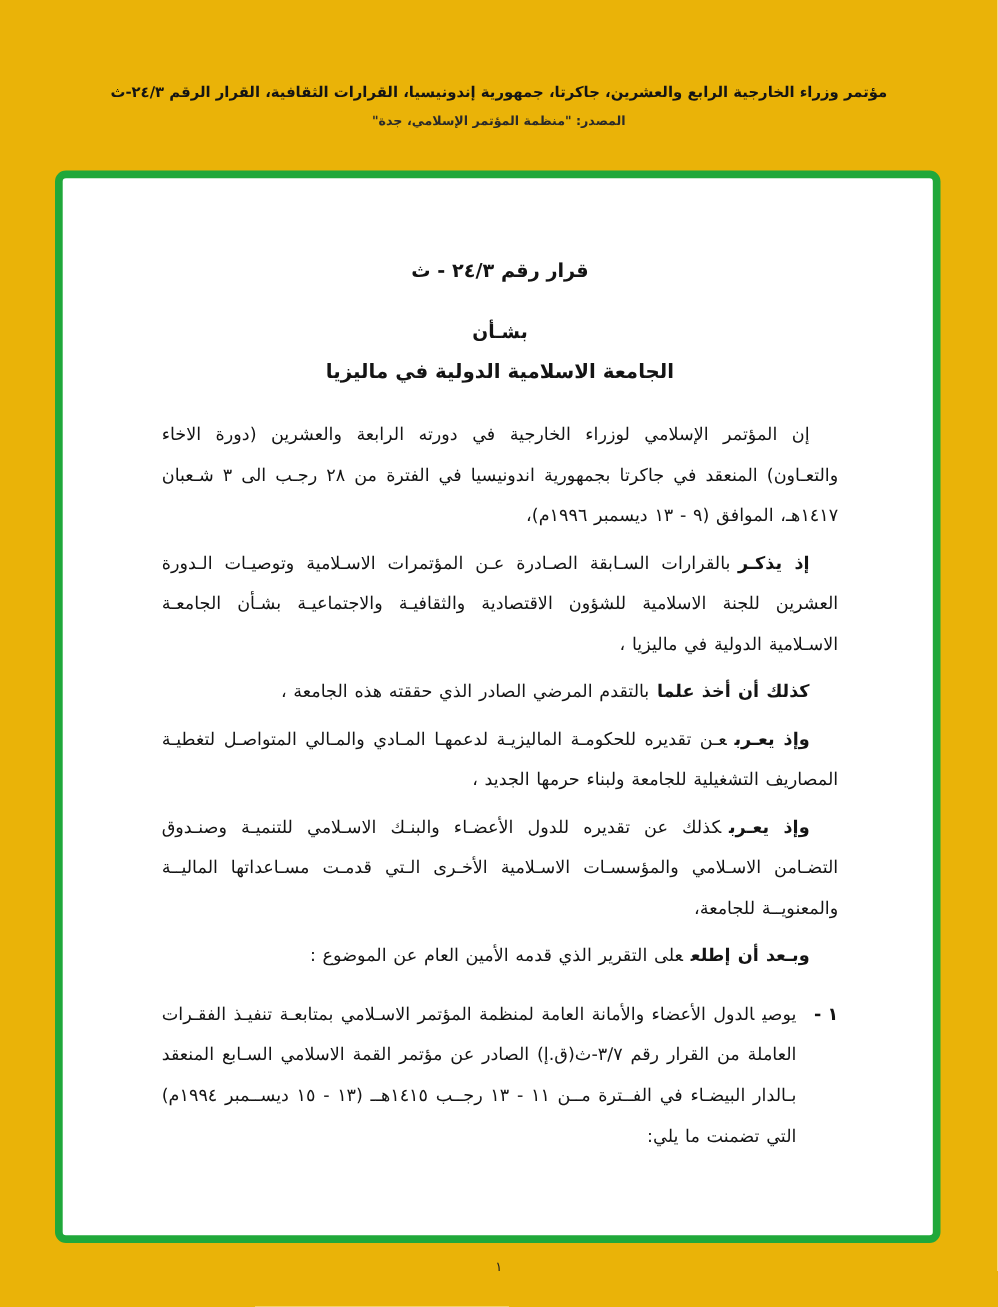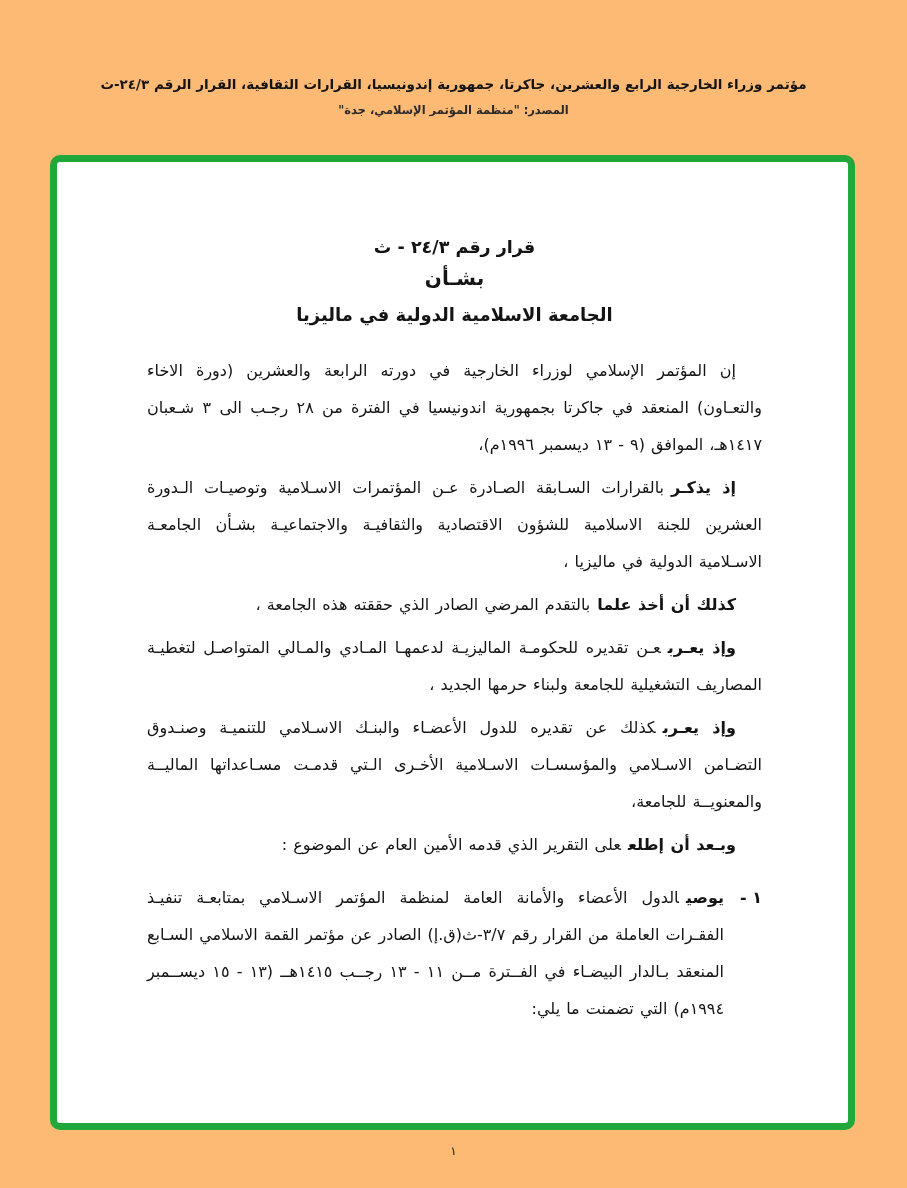--- a/index.html
+++ b/index.html
@@ -4,21 +4,21 @@
 <style>
   * { margin: 0; padding: 0; box-sizing: border-box; }
   html, body { background: #ffffff; }
   body {
     width: 907px; height: 1188px;
     position: relative;
     font-family: "DejaVu Sans", sans-serif;
     color: #141414;
     direction: rtl;
   }
-  .page { position: absolute; inset: 0; background: #fdba74; }
+  .page { position: absolute; inset: 0; background: #eab308; }
 
   
   .doc-header {
     position: absolute;
     top: 74px; left: 40px; right: 40px;
     text-align: center;
   }
   .doc-header .h1 {
     font-size: 13.5px;
     font-weight: bold;
@@ -43,22 +43,22 @@
     padding: 72px 86px 0 90px;
     overflow: hidden;
   }
 
   
   .title-block { text-align: center; }
   .title-block .t1 {
     font-size: 17.5px; font-weight: bold; line-height: 26px;
   }
   .title-block .t2 {
-    font-size: 20px; font-weight: bold; line-height: 24px;
-    margin-top: 6px; letter-spacing: 1px;
+    font-size: 17px; font-weight: bold; line-height: 24px;
+    margin-top: 30px; letter-spacing: 1px;
   }
   .title-block .t3 {
     font-size: 18px; font-weight: bold; line-height: 26px;
     margin-top: 12px;
   }
 
   
   .body-text { margin-top: 24px; }
   .body-par {
     font-size: 16px;
@@ -86,21 +86,21 @@
     white-space: nowrap;
   }
   .list-item .item-text {
     flex: 1;
     font-size: 16px;
     line-height: 37px;
     text-align: justify;
     word-spacing: 1px;
   }
   .list-item .item-text .lead {
-    font-weight: bold;
+    font-weight: normal;
     margin-inline-end: 7px;
   }
 
   
   .page-number {
     position: absolute;
     left: 0; right: 0;
     top: 1144px;
     text-align: center;
     font-size: 12px;

